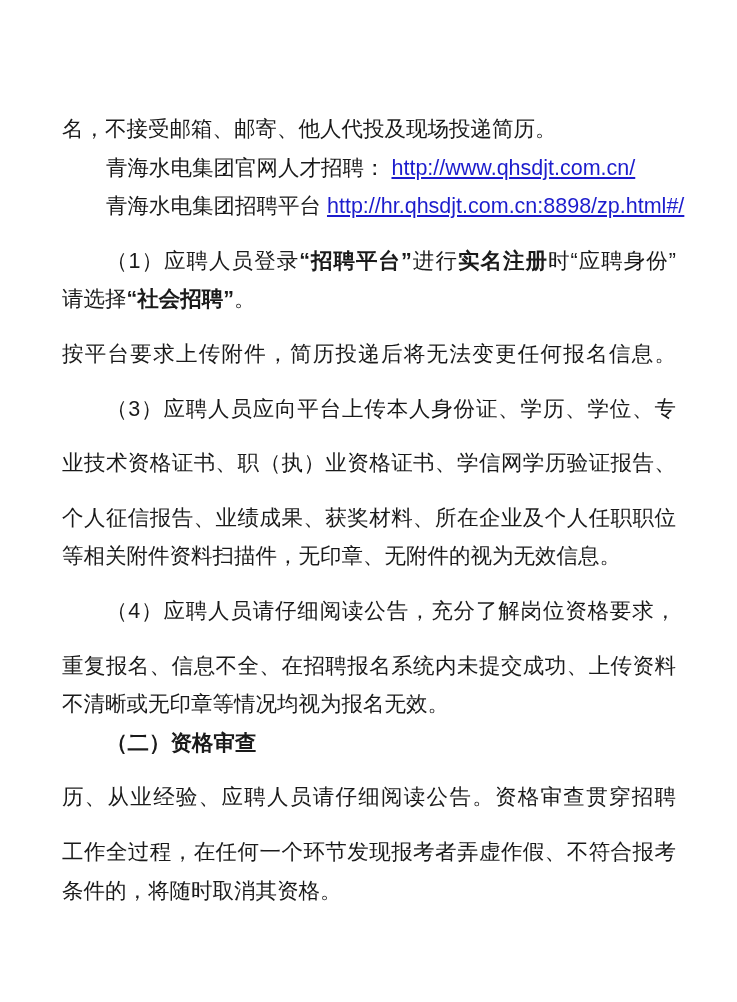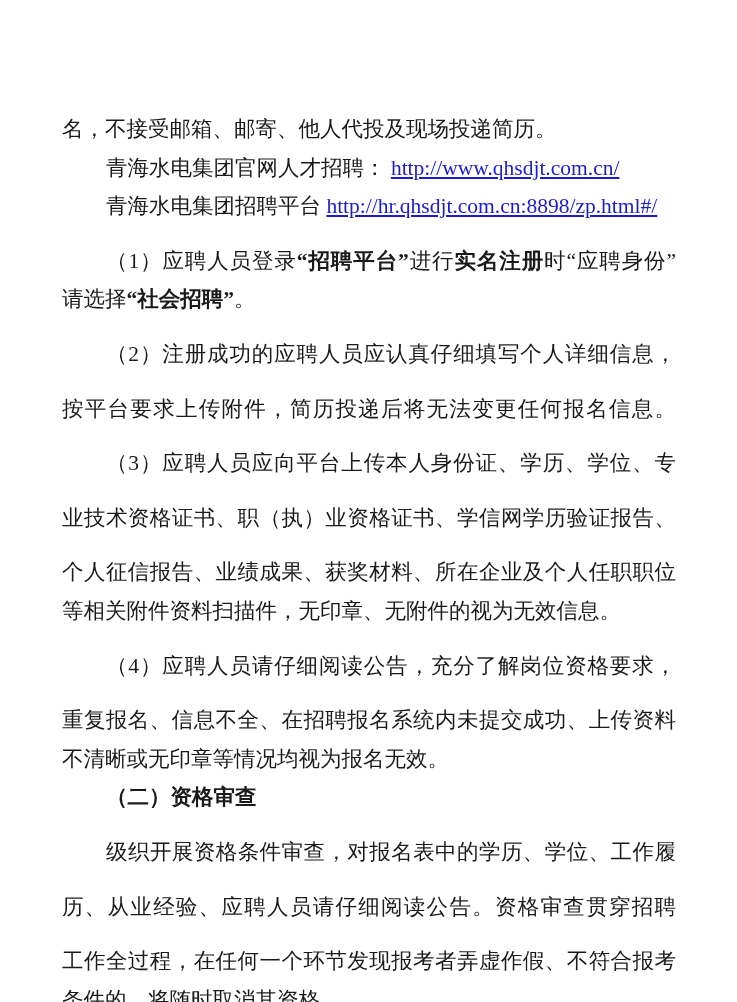--- a/index.html
+++ b/index.html
@@ -2,21 +2,21 @@
 <html style="--page-bg: #ffffff; --text-color: #1a1a1a; --link-color: #1c1ccd;"><head>
 <meta charset="utf-8">
 <style>
   html, body { margin: 0; padding: 0; background: #ffffff; }
   .page {
     position: relative;
     width: 737px;
     height: 1002px;
     background: var(--page-bg, #ffffff);
     overflow: hidden;
-    font-family: Liberation Serif, serif;
+    font-family: Liberation Sans, sans-serif;
     color: var(--text-color, #1a1a1a);
   }
   .doc-body {
     position: absolute;
     left: 62px;
     top: 110px;
     width: 614px;
   }
   .line {
     font-size: 21.5px;
@@ -44,28 +44,26 @@
 </head>
 <body>
 
 <div class="page">
   <div class="doc-body">
       <div class="line"><span class="run-regular">名，不接受邮箱、邮寄、他人代投及现场投递简历。</span></div>
       <div class="line indent"><span class="run-regular">青海水电集团官网人才招聘： </span><a class="run-link" href="#">http://www.qhsdjt.com.cn/</a></div>
       <div class="line indent"><span class="run-regular">青海水电集团招聘平台 </span><a class="run-link" href="#">http://hr.qhsdjt.com.cn:8898/zp.html#/</a></div>
       <div class="line indent fill"><span class="run-regular">（1）应聘人员登录</span><span class="run-bold">“招聘平台”</span><span class="run-regular">进行</span><span class="run-bold">实名注册</span><span class="run-regular">时“应聘身份”</span></div>
       <div class="line"><span class="run-regular">请选择</span><span class="run-bold">“社会招聘”</span><span class="run-regular">。</span></div>
-      <div class="line indent fill"><span class="run-regular">（2）注册成功的应聘人员应认真仔细填写个人详细信息，</span></div>
       <div class="line fill"><span class="run-regular">按平台要求上传附件，简历投递后将无法变更任何报名信息。</span></div>
       <div class="line indent fill"><span class="run-regular">（3）应聘人员应向平台上传本人身份证、学历、学位、专</span></div>
       <div class="line fill"><span class="run-regular">业技术资格证书、职（执）业资格证书、学信网学历验证报告、</span></div>
       <div class="line fill"><span class="run-regular">个人征信报告、业绩成果、获奖材料、所在企业及个人任职职位</span></div>
       <div class="line"><span class="run-regular">等相关附件资料扫描件，无印章、无附件的视为无效信息。</span></div>
       <div class="line indent fill"><span class="run-regular">（4）应聘人员请仔细阅读公告，充分了解岗位资格要求，</span></div>
       <div class="line fill"><span class="run-regular">重复报名、信息不全、在招聘报名系统内未提交成功、上传资料</span></div>
       <div class="line"><span class="run-regular">不清晰或无印章等情况均视为报名无效。</span></div>
       <div class="line indent"><span class="run-bold">（二）资格审查</span></div>
-      <div class="line indent fill"><span class="run-regular">级织开展资格条件审查，对报名表中的学历、学位、工作履</span></div>
       <div class="line fill"><span class="run-regular">历、从业经验、应聘人员请仔细阅读公告。资格审查贯穿招聘</span></div>
       <div class="line fill"><span class="run-regular">工作全过程，在任何一个环节发现报考者弄虚作假、不符合报考</span></div>
       <div class="line"><span class="run-regular">条件的，将随时取消其资格。</span></div>
     </div>
 </div>
 
 </body></html>

